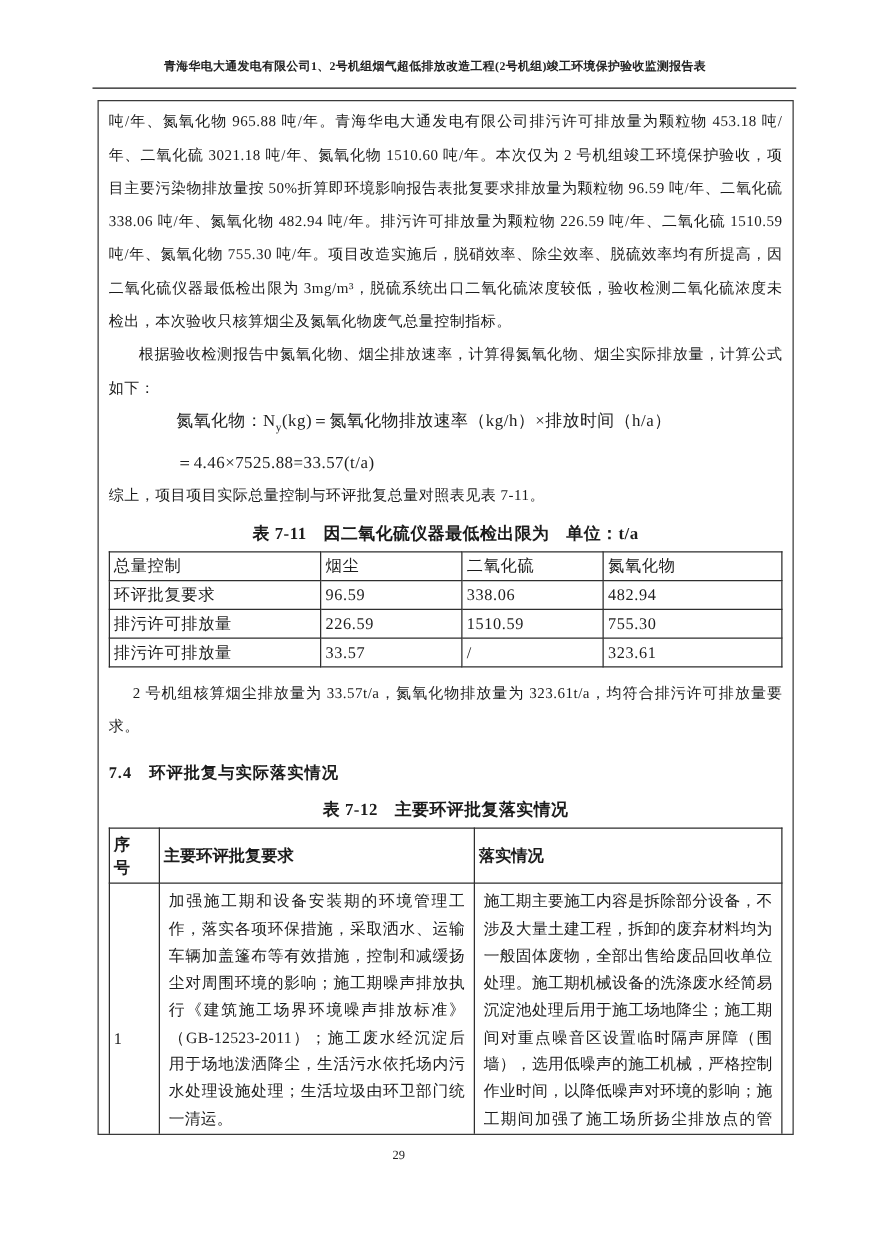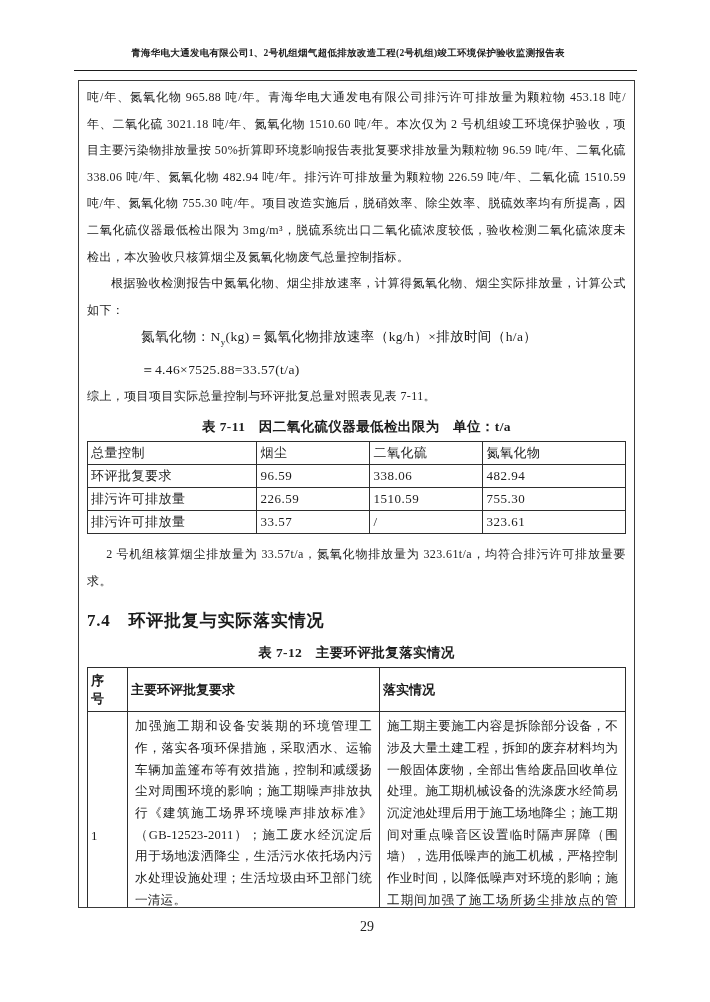--- a/index.html
+++ b/index.html
@@ -47,27 +47,27 @@
   }
   .t1 td { height:22px; letter-spacing:0.5px; }
   .t2 th { height:44px; font-weight:bold; font-size:13px; }
   .t2 .cell-text {
     text-align:justify; font-size:12.6px; line-height:21.7px;
     padding:4px 7px; vertical-align:top; letter-spacing:0.2px;
   }
   .t2 .cell-no { width:40px; }
   .vstack { display:inline-block; width:1.2em; line-height:18px; }
   .section-heading {
-    font-weight:bold; font-size:17px; margin-top:15px;
+    font-weight:bold; font-size:13px; margin-top:15px;
     letter-spacing:0.8px;
   }
   .p-after-table { margin-top:7px; }
   .page-number {
     position:absolute; top:919px; left:0; width:638px;
-    text-align:center; font-size:14px; color:#222;margin-left:48px;
+    text-align:center; font-size:10px; color:#222;
   }
 </style>
 </head>
 <body>
 
 <div class="doc-header">青海华电大通发电有限公司1、2号机组烟气超低排放改造工程(2号机组)竣工环境保护验收监测报告表</div>
 <div class="header-rule"></div>
 
 <div class="content-box">
 

